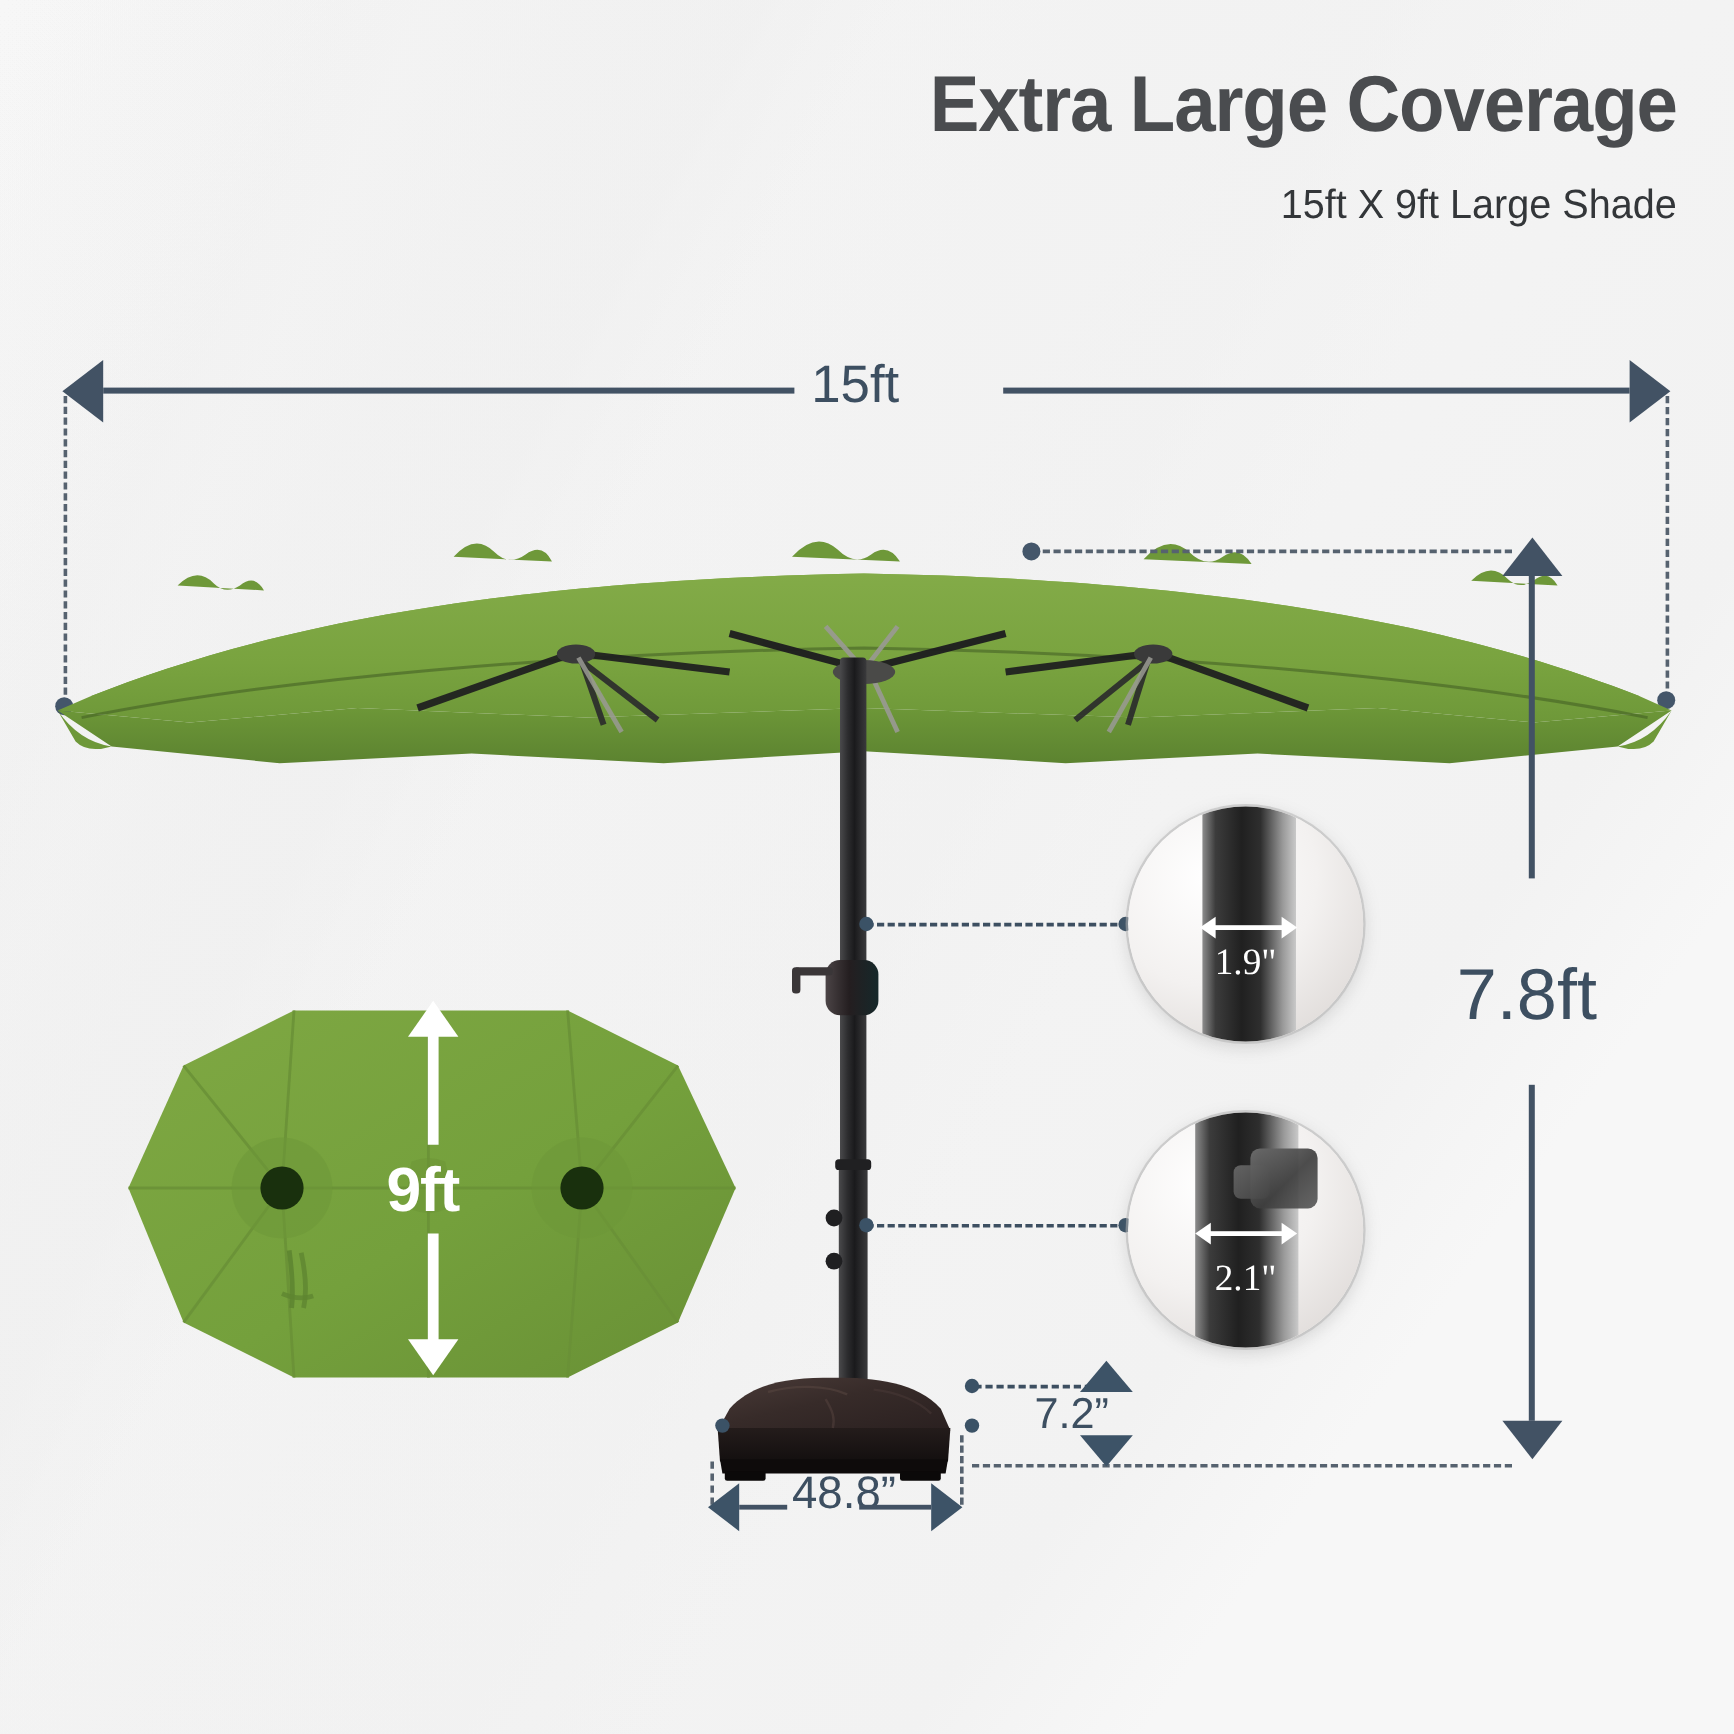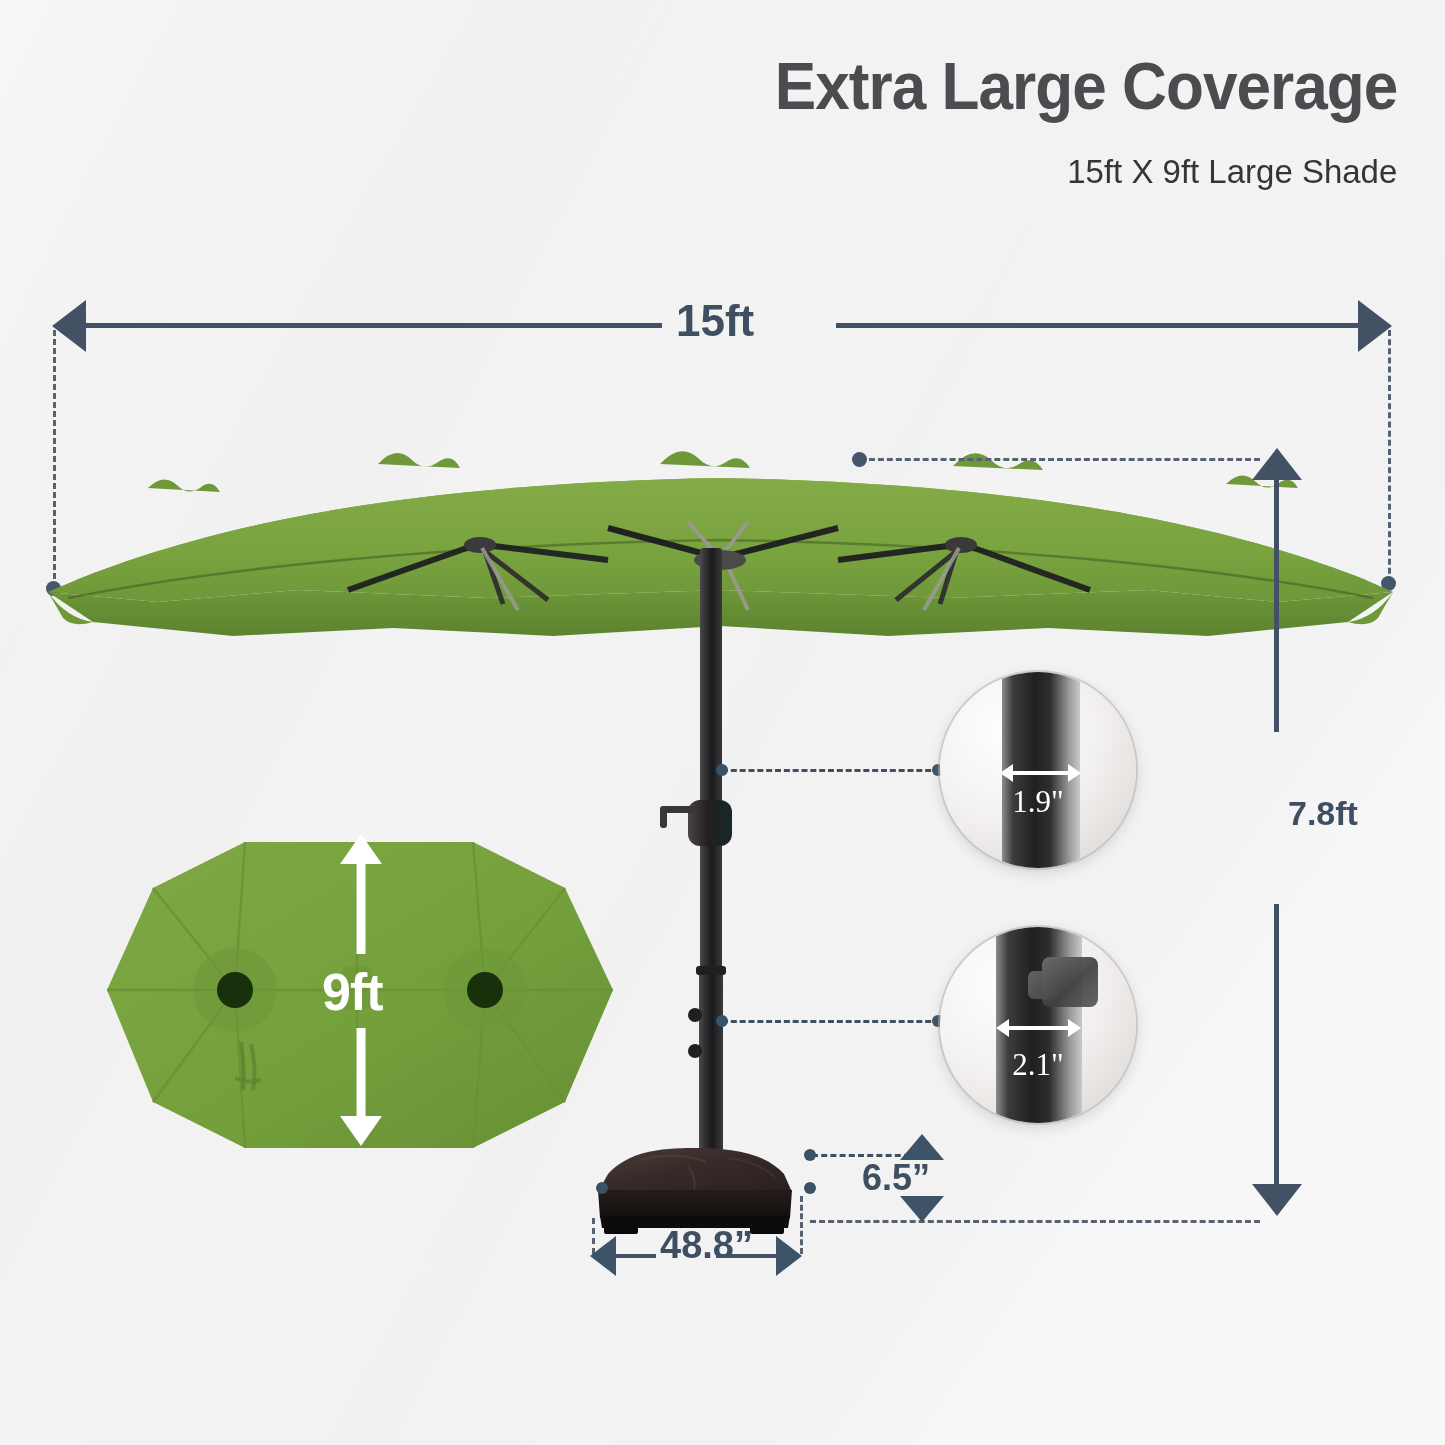--- a/index.html
+++ b/index.html
@@ -25,21 +25,21 @@
     letter-spacing:-1px;white-space:nowrap;
     transform:scaleX(.94);transform-origin:right center;
   }
   .subtitle{
     position:absolute;right:48px;top:152px;
     font-size:34px;font-weight:400;color:#333639;white-space:nowrap;
     transform:scaleX(.97);transform-origin:right center;
   }
 
   
-  .dimtext{position:absolute;color:#3d4f61;font-weight:bold;white-space:nowrap;text-align:right;}
+  .dimtext{position:absolute;color:#3d4f61;font-weight:normal;white-space:nowrap;text-align:right;}
   .hline{position:absolute;height:5px;background:#425264;}
   .vline{position:absolute;width:5px;background:#425264;}
   .dash-v{position:absolute;width:0;border-left:3px dashed #56626f;}
   .dash-h{position:absolute;height:0;border-top:3px dashed #56626f;}
   .dash-h-thin{position:absolute;height:0;border-top:3px dashed #3d4f61;}
   .dot{position:absolute;width:15px;height:15px;border-radius:50%;background:#44566a;}
   .dot-sm{position:absolute;width:12px;height:12px;border-radius:50%;background:#3b5266;}
 
   .arrow-l{position:absolute;width:0;height:0;
     border-top:26px solid transparent;border-bottom:26px solid transparent;
@@ -296,33 +296,33 @@
     <line x1="31" y1="196" x2="31" y2="300" stroke="#fff" stroke-width="9"></line>
     <polygon points="31,314 52,284 10,284" fill="#fff"></polygon>
   </svg>
   <div id="nineft-label">9ft</div>
 
   <div class="dash-h" style="left:860px;top:458px;width:400px;"></div>
   <div class="dot" style="left:852px;top:452px;"></div>
 
   <div class="arrow-u" style="left:1252px;top:448px;"></div>
   <div class="vline" style="left:1274px;top:480px;height:252px;"></div>
-  <div class="dimtext" style="left:1288px;top:794px;font-size:34px;">7.8ft</div>
+  <div class="dimtext" style="left:1214px;top:794px;font-size:60px;">7.8ft</div>
   <div class="vline" style="left:1274px;top:904px;height:280px;"></div>
   <div class="arrow-d" style="left:1252px;top:1184px;"></div>
 
   <div class="dash-h" style="left:810px;top:1220px;width:450px;"></div>
 
   <div class="dash-h-thin" style="left:812px;top:1154px;width:98px;"></div>
   <div class="dot-sm" style="left:804px;top:1149px;"></div>
   <div class="dot-sm" style="left:804px;top:1182px;"></div>
   <div class="dot-sm" style="left:596px;top:1182px;"></div>
 
   <div class="arrow-u-sm" style="left:900px;top:1134px;"></div>
-  <div class="dimtext" style="left:862px;top:1157px;font-size:36px;">6.5”</div>
+  <div class="dimtext" style="left:862px;top:1157px;font-size:36px;">7.2”</div>
   <div class="arrow-d-sm" style="left:900px;top:1196px;"></div>
 
   <div class="dash-v" style="left:592px;top:1218px;height:36px;"></div>
   <div class="dash-v" style="left:800px;top:1196px;height:58px;"></div>
 
   <div class="arrow-l-sm" style="left:590px;top:1236px;"></div>
   <div class="hline" style="left:616px;top:1254px;width:40px;height:4px;"></div>
   <div class="dimtext" style="left:660px;top:1224px;font-size:38px;">48.8”</div>
   <div class="hline" style="left:716px;top:1254px;width:60px;height:4px;"></div>
   <div class="arrow-r-sm" style="left:776px;top:1236px;"></div>

